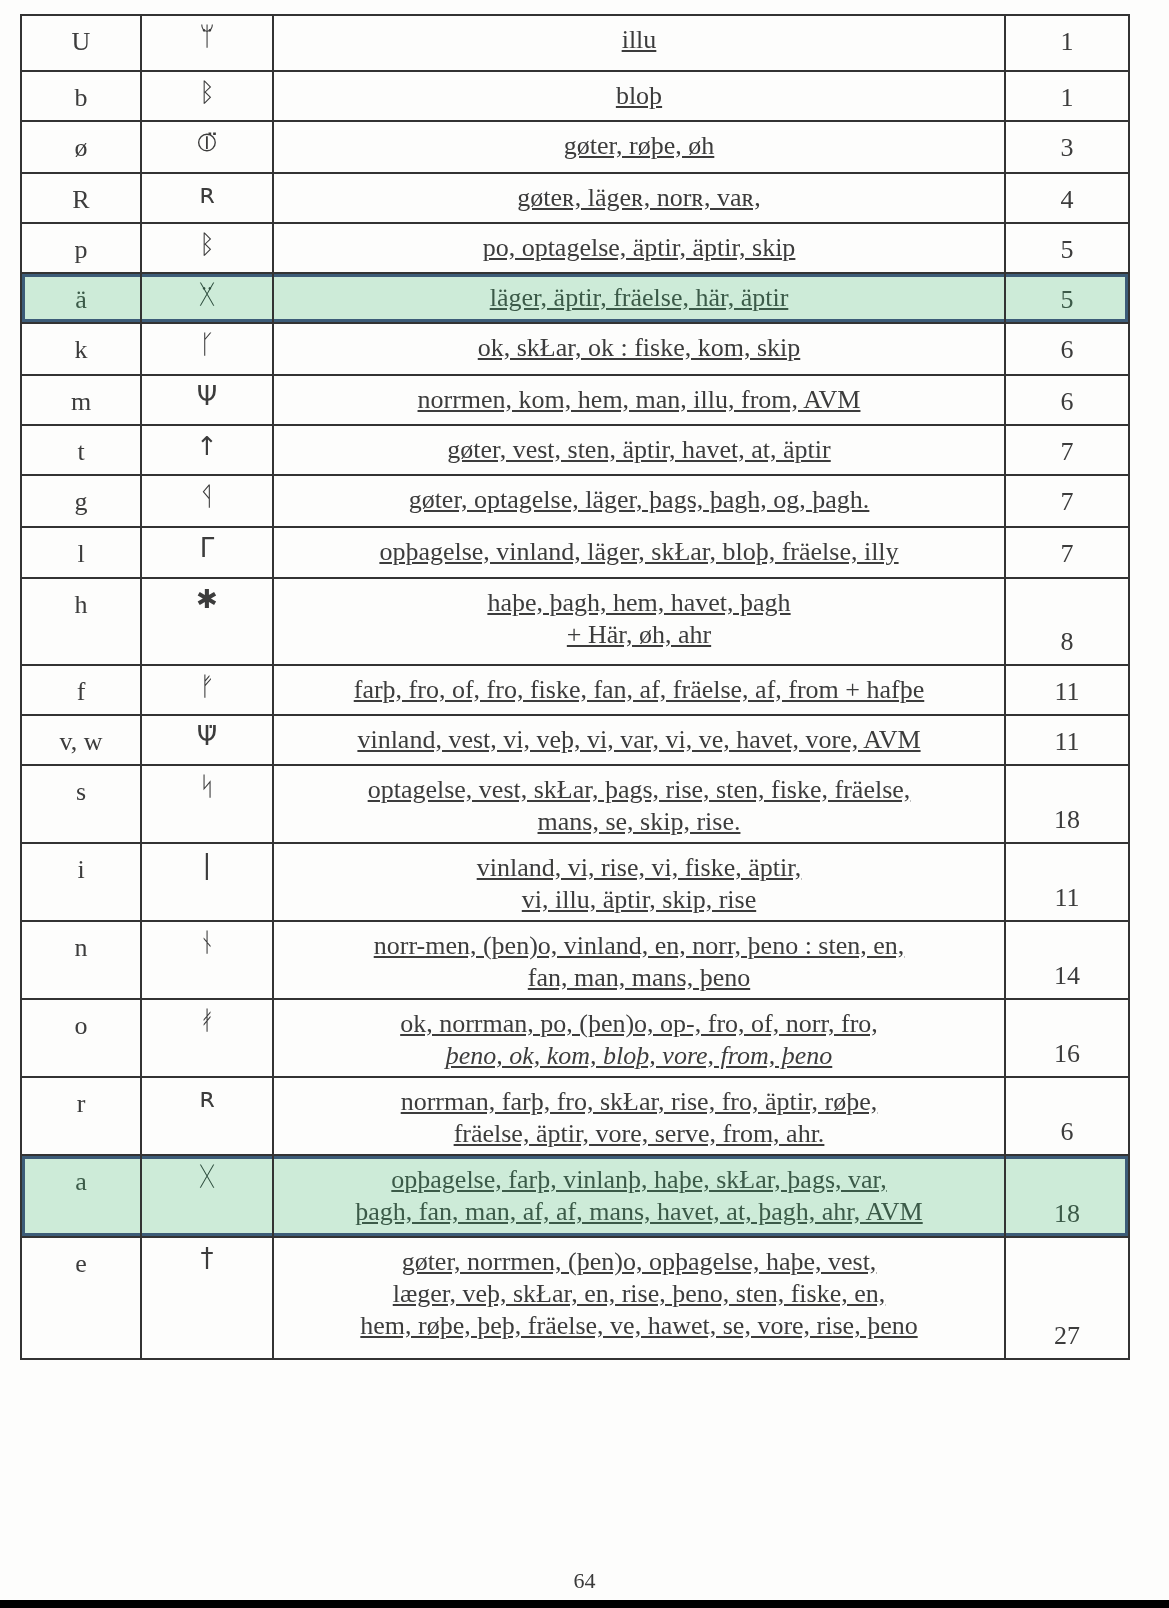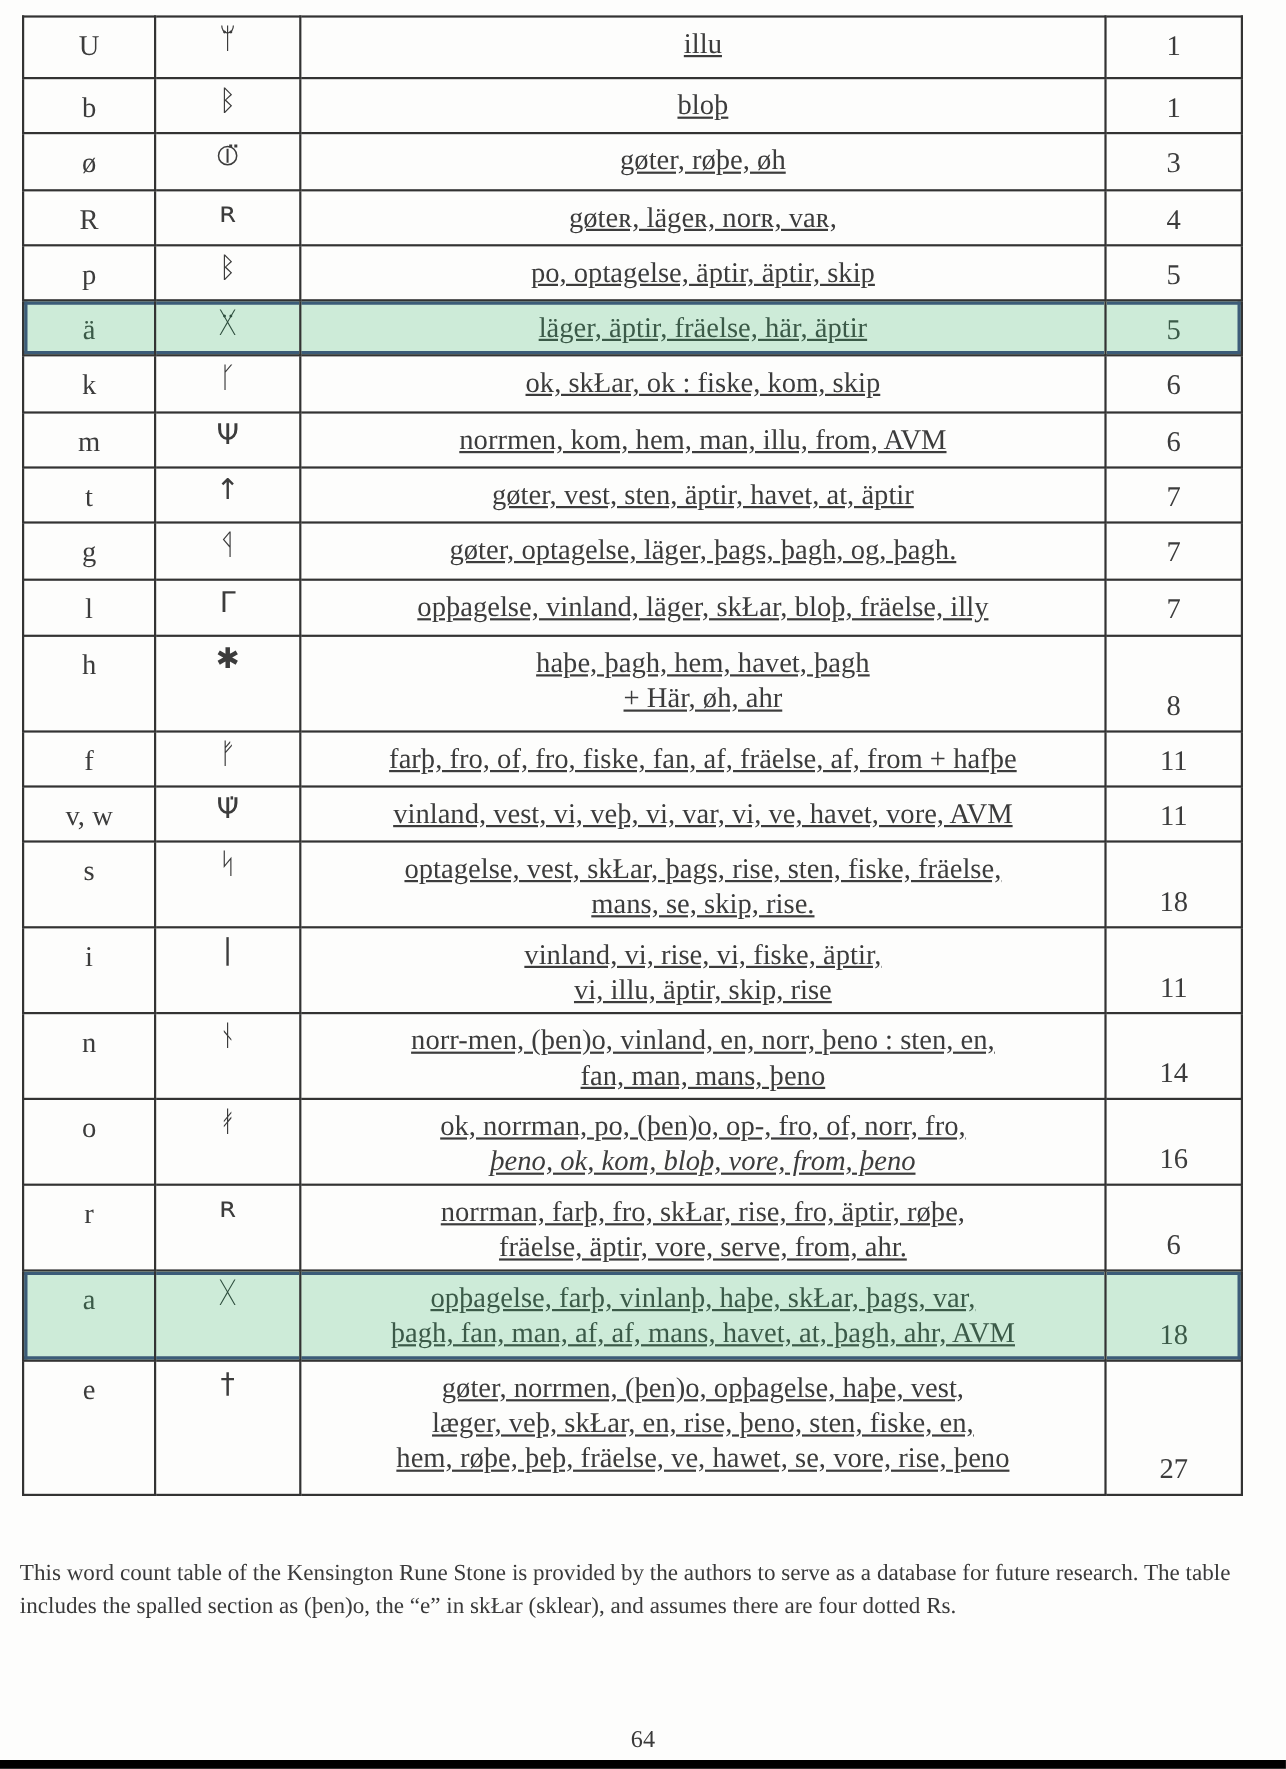--- a/index.html
+++ b/index.html
@@ -224,16 +224,15 @@
           <td class="words">
             <span class="line">gøter, norrmen, (þen)o, opþagelse, haþe, vest,</span>
             <span class="line">læger, veþ, skŁar,  en, rise, þeno, sten, fiske, en,</span>
             <span class="line">hem, røþe, þeþ, fräelse, ve, hawet, se, vore, rise, þeno</span>
           </td>
           <td class="count">27</td>
         </tr>
       </tbody>
   </table>
 
-  <div class="caption">This word count table of the Kensington Rune Stone is provided by the authors to serve as a database for future research.  The table includes the spalled section as (þen)o, the “e” in skŁar (sklear), and assumes there are four dotted Rs.</div>
   <div class="pagenum">64</div>
   <div class="blackbar"></div>
 </div>
 
 </body></html>

